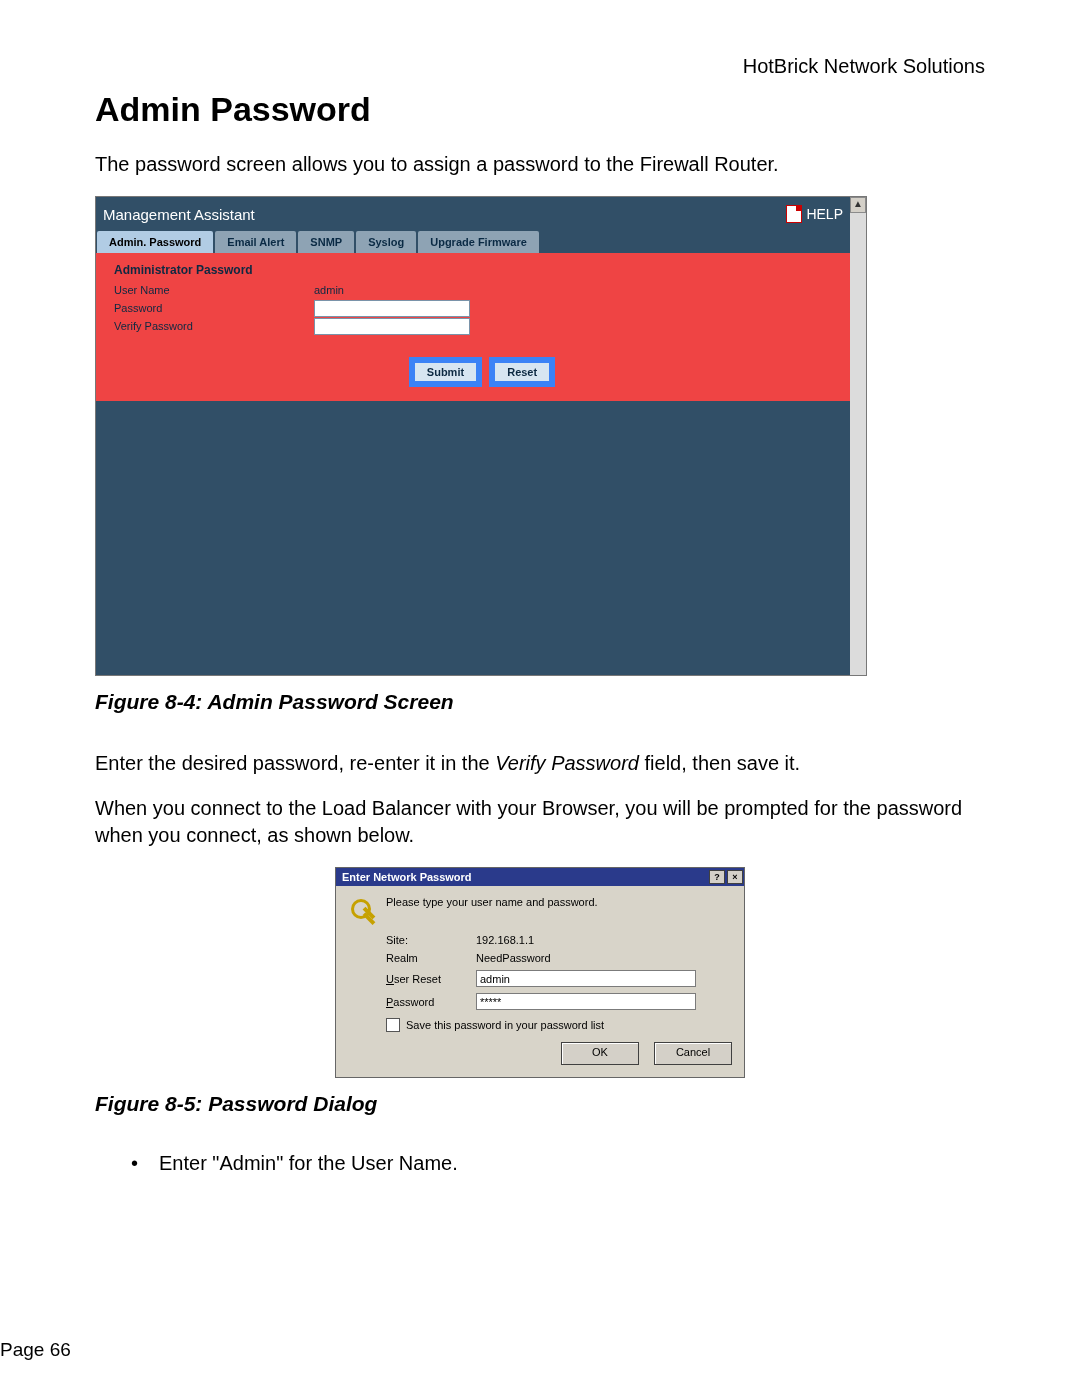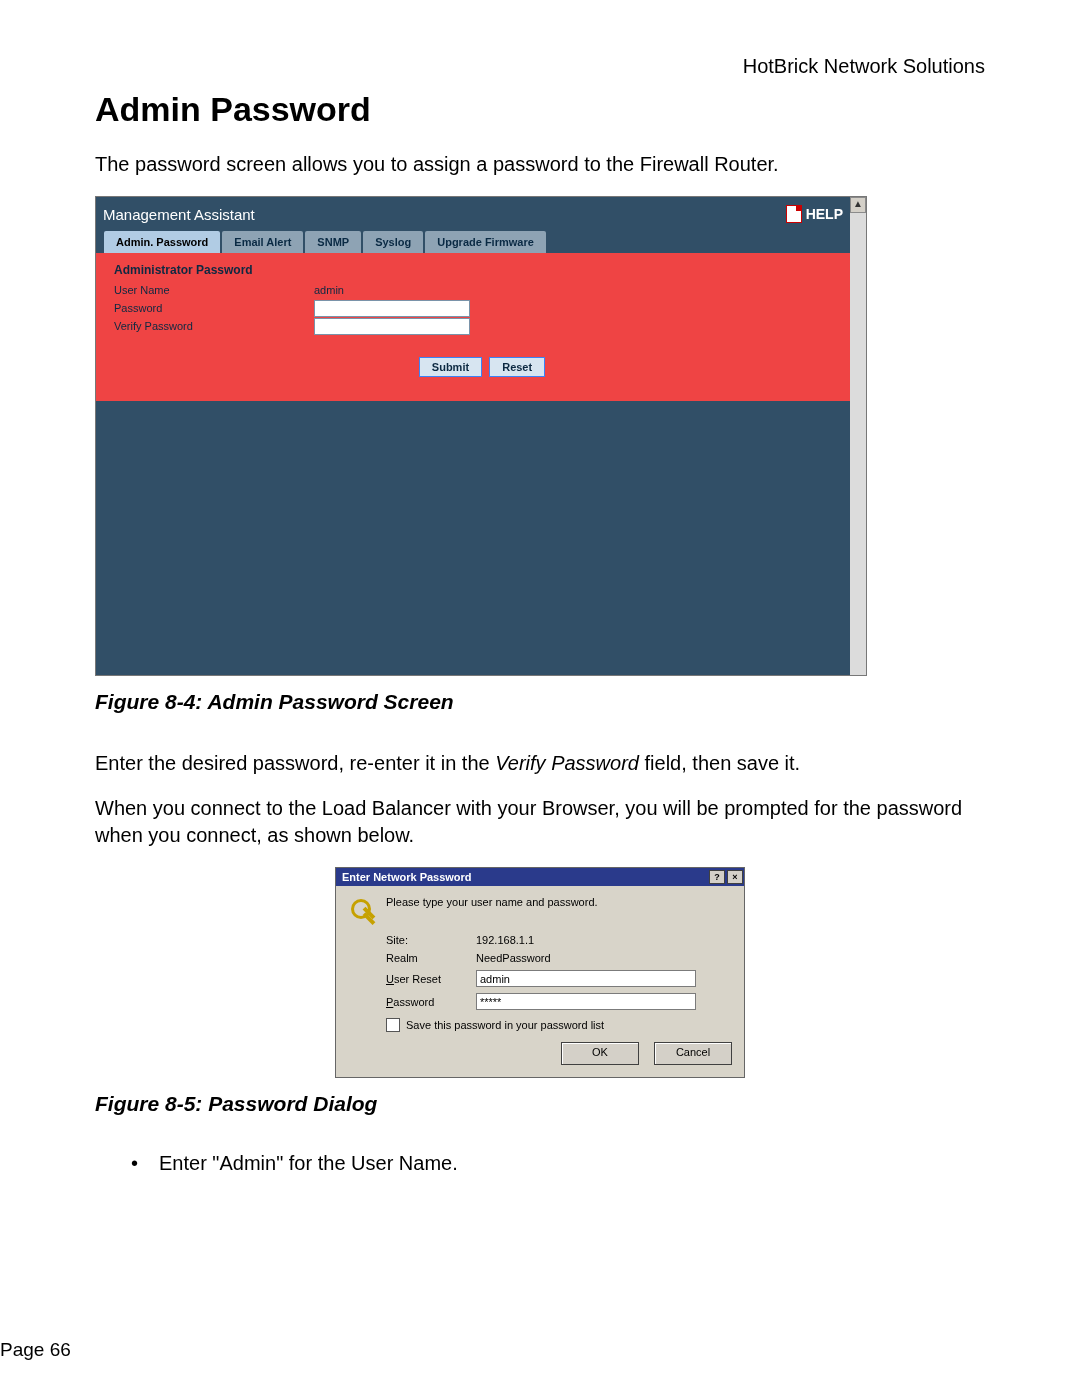--- a/index.html
+++ b/index.html
@@ -12,34 +12,34 @@
   ul.bul{list-style:none;padding:0;margin:22px 0 0 36px}
   ul.bul li{font-size:20px;position:relative;padding-left:28px;margin-bottom:10px}
   ul.bul li:before{content:"•";position:absolute;left:0;top:0;font-size:20px}
   .page-num{text-align:left;font-size:19px;position:absolute;bottom:36px;left:0;right:0}
   
   .fig1{border:1px solid #777;width:770px;height:478px;background:#e0e0dc;position:relative;font-family:Tahoma,Verdana,sans-serif}
   .fig1 .scroll{position:absolute;right:0;top:0;width:16px;height:100%;background:#dcdcdc;border-left:1px solid #a9a9a9}
   .fig1 .scroll .arrow{height:16px;background:#d4d0c8;border:1px solid #8b8b8b;box-sizing:border-box;text-align:center;font-size:10px;line-height:12px;color:#333}
   .fig1 .darkbg{position:absolute;left:0;top:0;right:16px;bottom:0;background:#314f67}
   .fig1 .titlebar{height:34px;display:flex;align-items:center;justify-content:space-between;padding:0 7px;color:#fff;font-size:15px}
-  .fig1 .help{display:flex;align-items:center;color:#fff;font-size:14px;font-weight:bold}
+  .fig1 .help{display:flex;align-items:center;color:#fff;font-size:14px;font-weight:normal}
   .fig1 .help .ico{width:14px;height:16px;background:#fff;border:1px solid #c00;margin-right:4px;position:relative}
   .fig1 .help .ico:after{content:"";position:absolute;right:-1px;top:-1px;width:6px;height:6px;background:#c00}
-  .fig1 .tabs{display:flex;padding-left:8px}
+  .fig1 .tabs{display:flex;padding-left:1px}
   .fig1 .tab{background:#8ea3b4;color:#0a2a44;font-size:11px;font-weight:bold;padding:5px 12px;margin-right:2px;border-top-left-radius:2px;border-top-right-radius:2px;cursor:pointer}
   .fig1 .tab.active{background:#b1cce4;color:#000}
   .fig1 .panel{background:#ef4444;margin:0;height:138px;padding:10px 0 0 18px;color:#0d2942;font-size:11px}
   .fig1 .panel .sect{font-weight:bold;font-size:12px;margin-bottom:4px}
   .fig1 .panel .row{display:flex;align-items:center;height:18px}
   .fig1 .panel .lbl{width:200px}
   .fig1 .panel .val{width:160px}
   .fig1 .panel input{width:150px;height:15px;border:1px solid #7a93a9;background:#fff;font-size:11px;padding:0 2px}
   .fig1 .btnrow{text-align:center;margin-top:22px}
-  .fig1 .btn{display:inline-block;background:#d7e5f1;border:1px solid #3b82f6;color:#0d2942;font-size:11px;font-weight:bold;padding:3px 12px;margin:0 2px;cursor:pointer}
+  .fig1 .btn{display:inline-block;background:#d7e5f1;border:6px solid #3b82f6;color:#0d2942;font-size:11px;font-weight:bold;padding:3px 12px;margin:0 2px;cursor:pointer}
   
   .fig2wrap{display:flex;justify-content:center}
   .fig2{width:408px;background:#d8d4c9;border:1px solid #666;font-family:Tahoma,Verdana,sans-serif;font-size:11px;color:#000}
   .fig2 .tb{height:18px;background:linear-gradient(#2a3a8b,#2a3a8b);color:#fff;font-weight:bold;font-size:11px;display:flex;align-items:center;justify-content:space-between;padding:0 1px 0 6px}
   .fig2 .tb .btns{display:flex}
   .fig2 .tb .b{width:16px;height:14px;background:#d4d0c8;border:1px solid #404040;margin-left:2px;font-size:9px;font-weight:bold;text-align:center;line-height:13px;color:#000;cursor:pointer;box-sizing:border-box}
   .fig2 .body{padding:10px 12px 12px 12px}
   .fig2 .row1{display:flex;align-items:flex-start;margin-bottom:10px}
   .fig2 .key{width:28px;height:28px;position:relative;margin-right:10px;flex-shrink:0}
   .fig2 .key:before{content:"";position:absolute;left:3px;top:3px;width:14px;height:14px;border:3px solid #c6a100;border-radius:50%}

